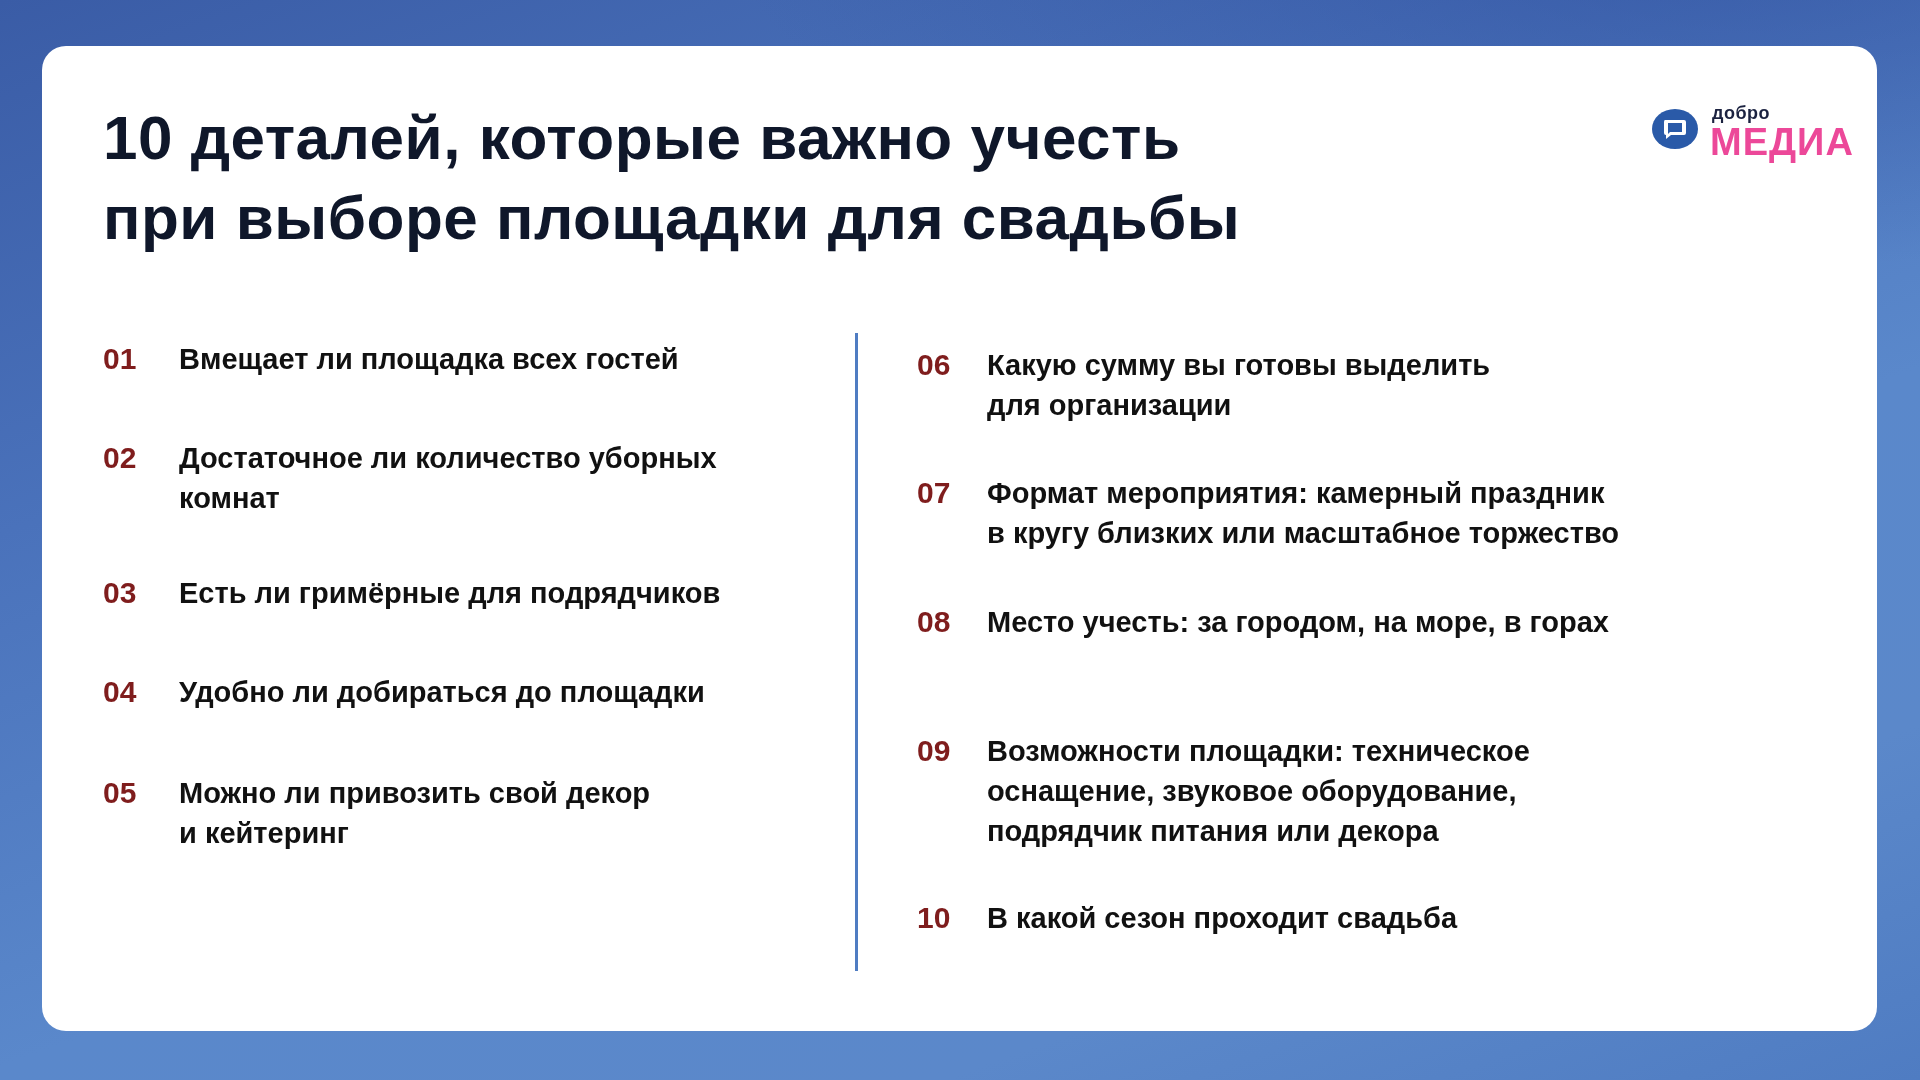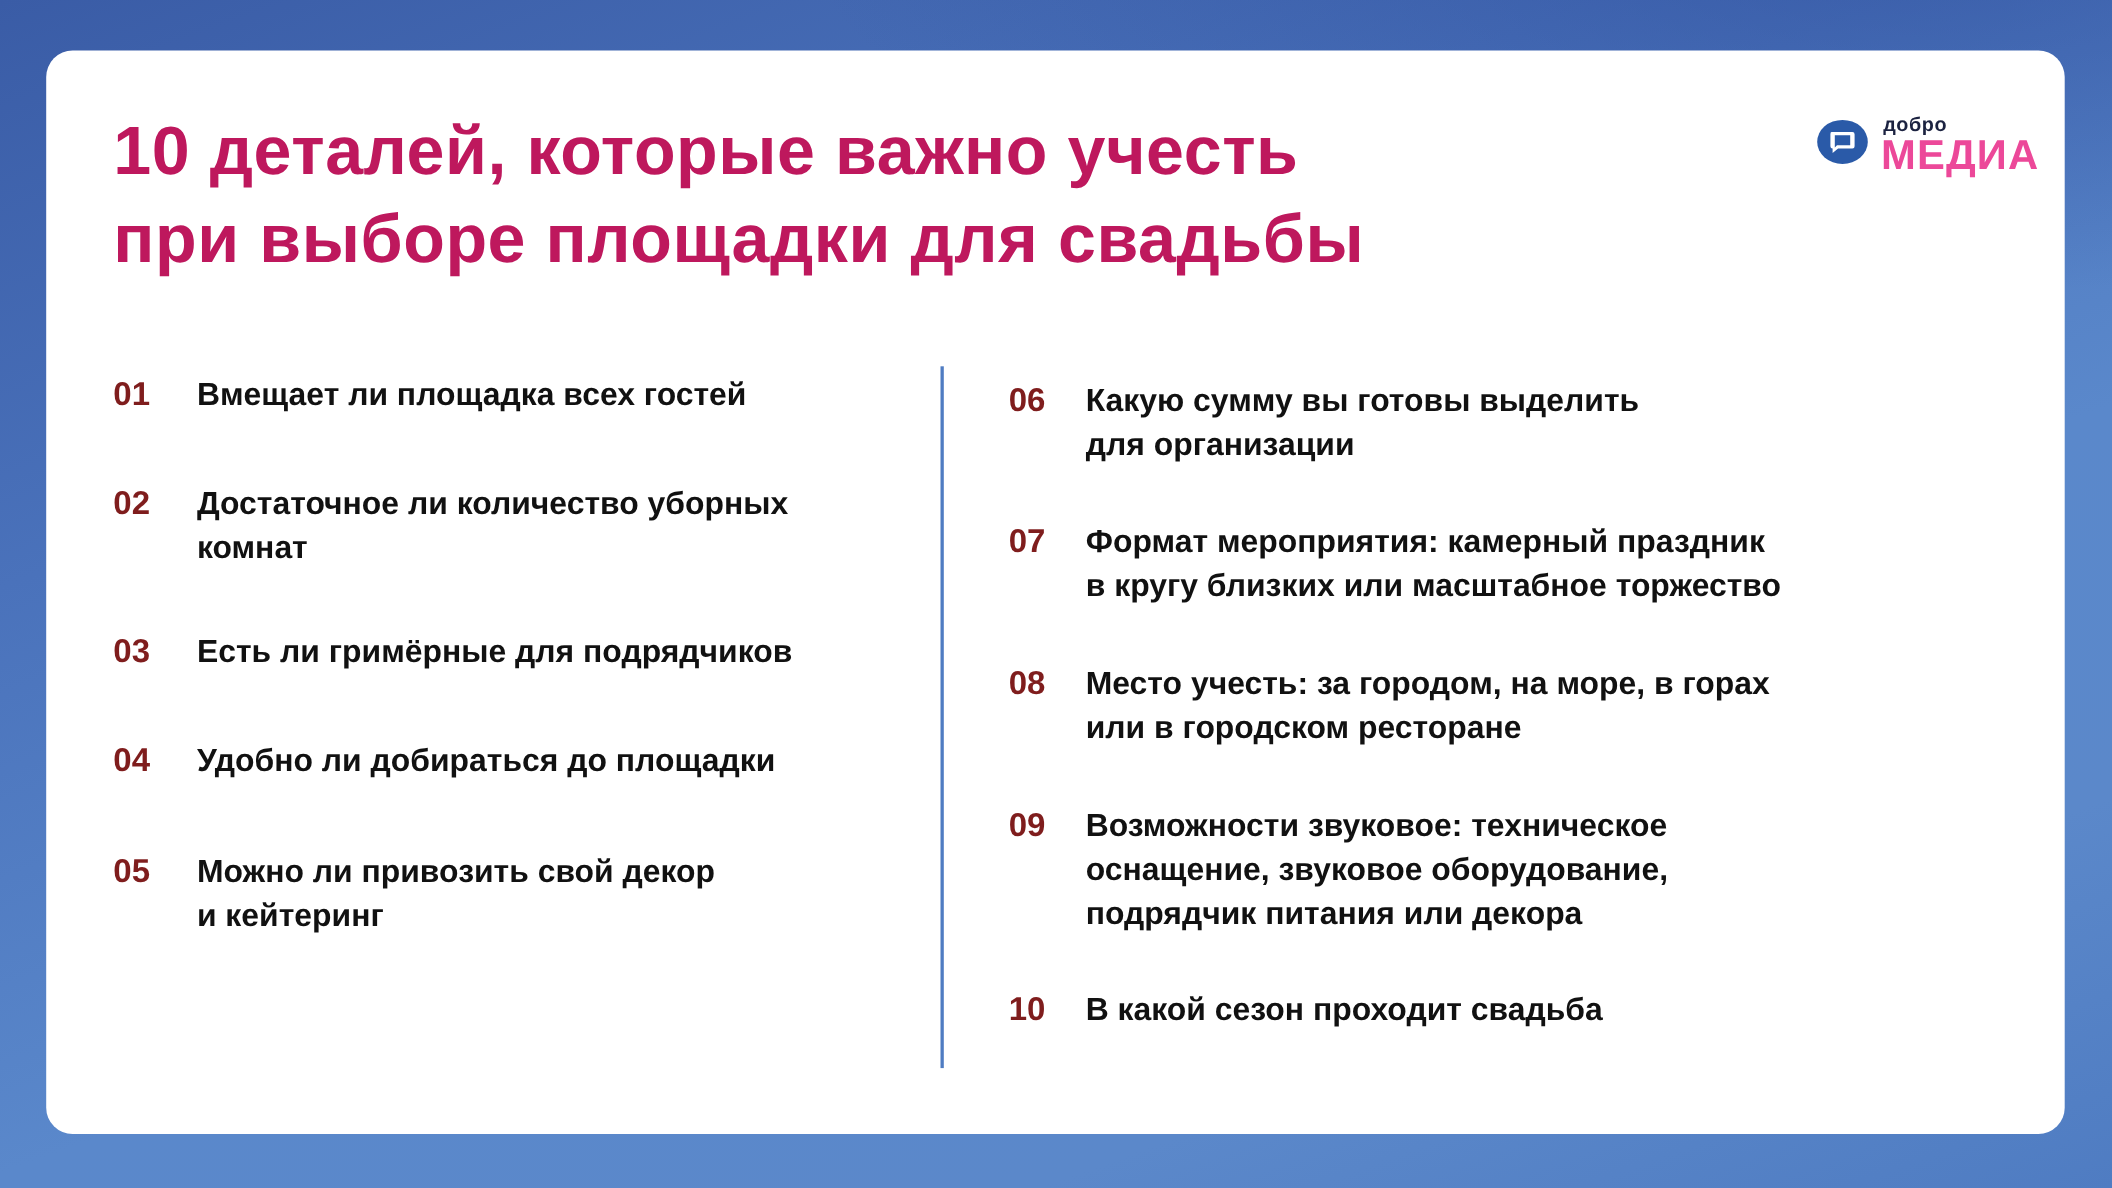--- a/index.html
+++ b/index.html
@@ -12,21 +12,21 @@
       position: absolute; left: 0; top: 0; width: 1920px; height: 1080px;
       background: radial-gradient(ellipse 1400px 500px at 1700px -80px, rgba(40,70,150,0.55), rgba(40,70,150,0) 70%);
       pointer-events: none;
     }
     .card {
       position: absolute; left: 42px; top: 46px; width: 1835px; height: 985px;
       background: #ffffff; border-radius: 24px;
     }
     .title {
       position: absolute; left: 61px; top: 52px; width: 1500px;
-      font-weight: 700; font-size: 62px; line-height: 80px; color: #be185d;
+      font-weight: 700; font-size: 62px; line-height: 80px; color: #0f172a;
       letter-spacing: 0.5px; margin: 0;
     }
     .title .line { display: block; white-space: nowrap; }
     .logo {
       position: absolute; left: 1608px; top: 52px; width: 230px; height: 70px;
     }
     .logo-icon { position: absolute; left: 1px; top: 10px; width: 48px; height: 42px; }
     .logo-top {
       position: absolute; left: 62px; top: 0px; font-size: 18px; font-weight: 700;
       color: #1b2240; letter-spacing: 0.5px; line-height: 30px;
@@ -124,27 +124,26 @@
       <span class="num">07</span>
       <span class="text">
         <span style="display:block">Формат мероприятия: камерный праздник</span>
         <span style="display:block">в кругу близких или масштабное торжество</span>
       </span>
     </div>
     <div class="item" style="top:556px;">
       <span class="num">08</span>
       <span class="text">
         <span style="display:block">Место учесть: за городом, на море, в горах</span>
-        <span style="display:block">или в городском ресторане</span>
       </span>
     </div>
     <div class="item" style="top:685px;">
       <span class="num">09</span>
       <span class="text">
-        <span style="display:block">Возможности звуковое: техническое</span>
+        <span style="display:block">Возможности площадки: техническое</span>
         <span style="display:block">оснащение, звуковое оборудование,</span>
         <span style="display:block">подрядчик питания или декора</span>
       </span>
     </div>
     <div class="item" style="top:852px;">
       <span class="num">10</span>
       <span class="text">
         <span style="display:block">В какой сезон проходит свадьба</span>
       </span>
     </div>

